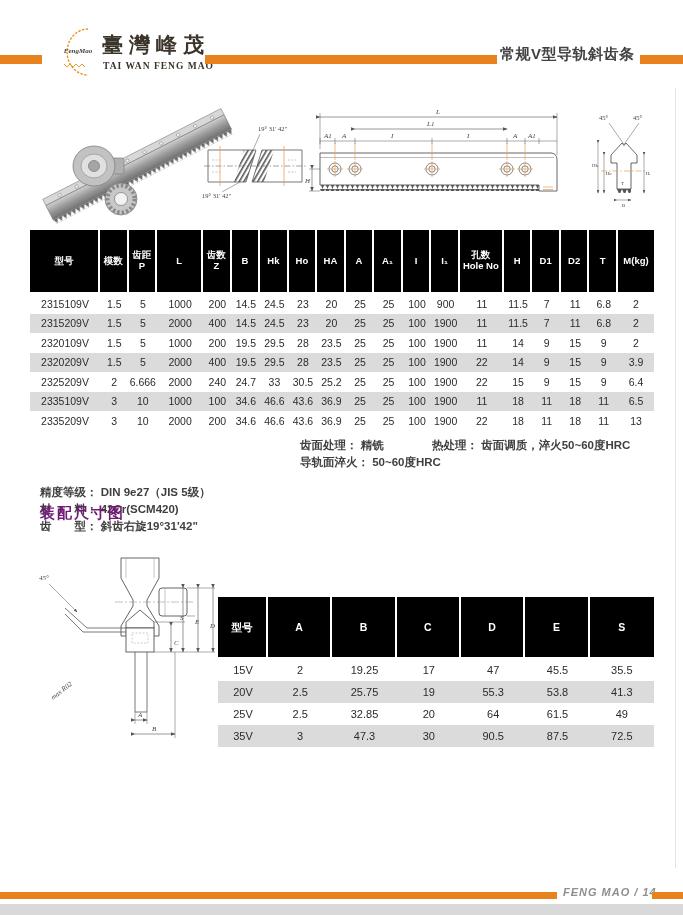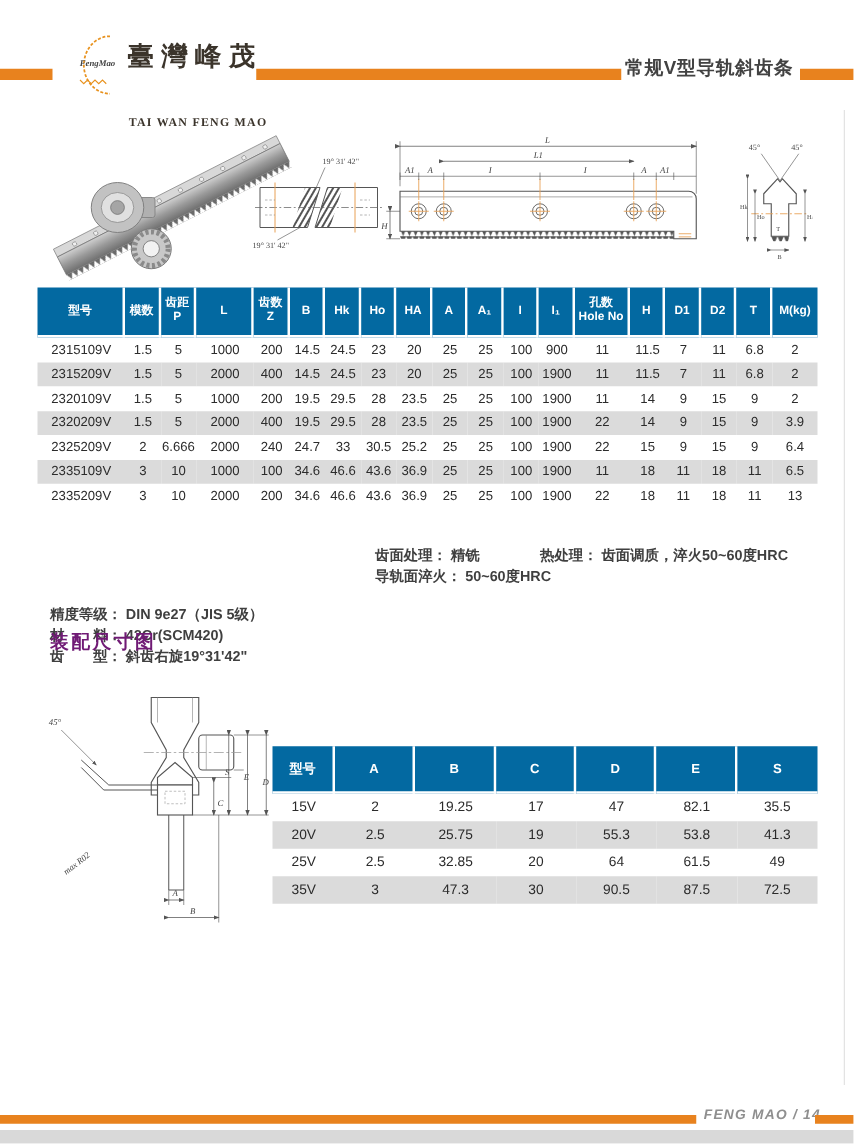--- a/index.html
+++ b/index.html
@@ -5,29 +5,29 @@
   html,body{margin:0;padding:0;background:#fff;}
   .page{position:relative;width:683px;height:915px;background:#fff;overflow:hidden;
         font-family:"Liberation Sans",sans-serif;color:#333;}
   .abs{position:absolute;}
 
   
   .hbar{position:absolute;height:9px;background:#E8821E;}
   .brand-cn{position:absolute;left:102px;top:31px;font-family:"Liberation Serif",serif;
             font-weight:bold;font-size:21px;letter-spacing:6px;color:#3b342b;}
   .brand-en{position:absolute;left:103px;top:61px;font-family:"Liberation Serif",serif;
-            font-weight:bold;font-size:9.5px;letter-spacing:1px;color:#3b342b;margin-top:33px;}
+            font-weight:bold;font-size:9.5px;letter-spacing:1px;color:#3b342b;}
   .page-title{position:absolute;left:500px;top:45px;width:138px;text-align:left;
               font-size:15px;font-weight:bold;letter-spacing:0.5px;color:#424242;}
 
   
   table{border-collapse:separate;border-spacing:0;table-layout:fixed;}
-  th{background:#0369a1;color:#fff;font-weight:bold;font-size:9.5px;line-height:1.15;
+  th{background:#000000;color:#fff;font-weight:bold;font-size:9.5px;line-height:1.15;
      white-space:pre-line;text-align:center;vertical-align:middle;
-     border-right:2px solid #fff;border-bottom:2px solid #fff;padding:8px 0;}
+     border-right:2px solid #fff;border-bottom:2px solid #fff;padding:20px 0;}
   th:last-child{border-right:none;}
   td{font-size:10.5px;color:#2b2b2b;text-align:center;vertical-align:middle;padding:0;}
   tbody tr:nth-child(even){background:#DBDBDB;}
   .t1{position:absolute;left:30px;top:230px;width:624px;}
   .t1 th{height:22px;}
   .t1 td{height:19.5px;}
   .t1 th:nth-child(1){width:68px}
   .t1 th:nth-child(4){width:44px}
   .t1 th:nth-child(14){width:42px}
   .t1 th:nth-child(19){width:36px}
@@ -466,21 +466,21 @@
           <th>S</th>
         </tr>
       </thead>
       <tbody>
         <tr>
           <td>15V</td>
           <td>2</td>
           <td>19.25</td>
           <td>17</td>
           <td>47</td>
-          <td>82.1</td>
+          <td>45.5</td>
           <td>35.5</td>
         </tr>
         <tr>
           <td>20V</td>
           <td>2.5</td>
           <td>25.75</td>
           <td>19</td>
           <td>55.3</td>
           <td>53.8</td>
           <td>41.3</td>

